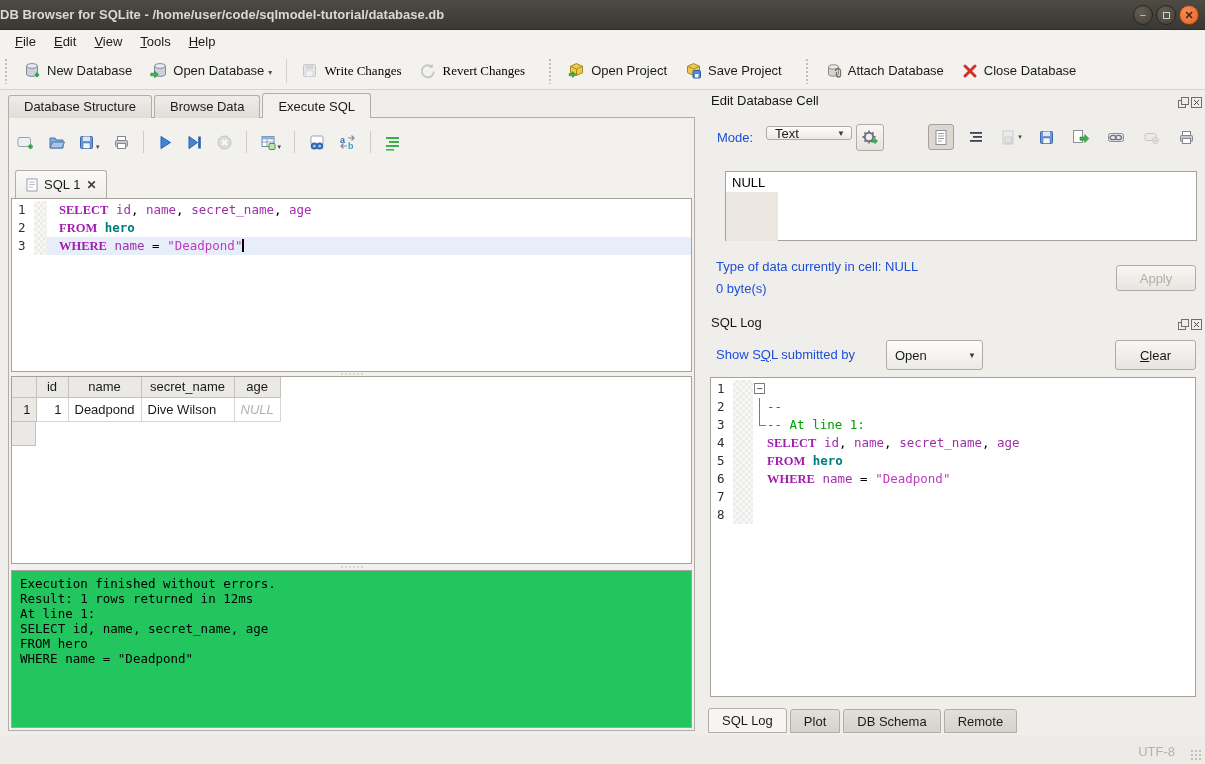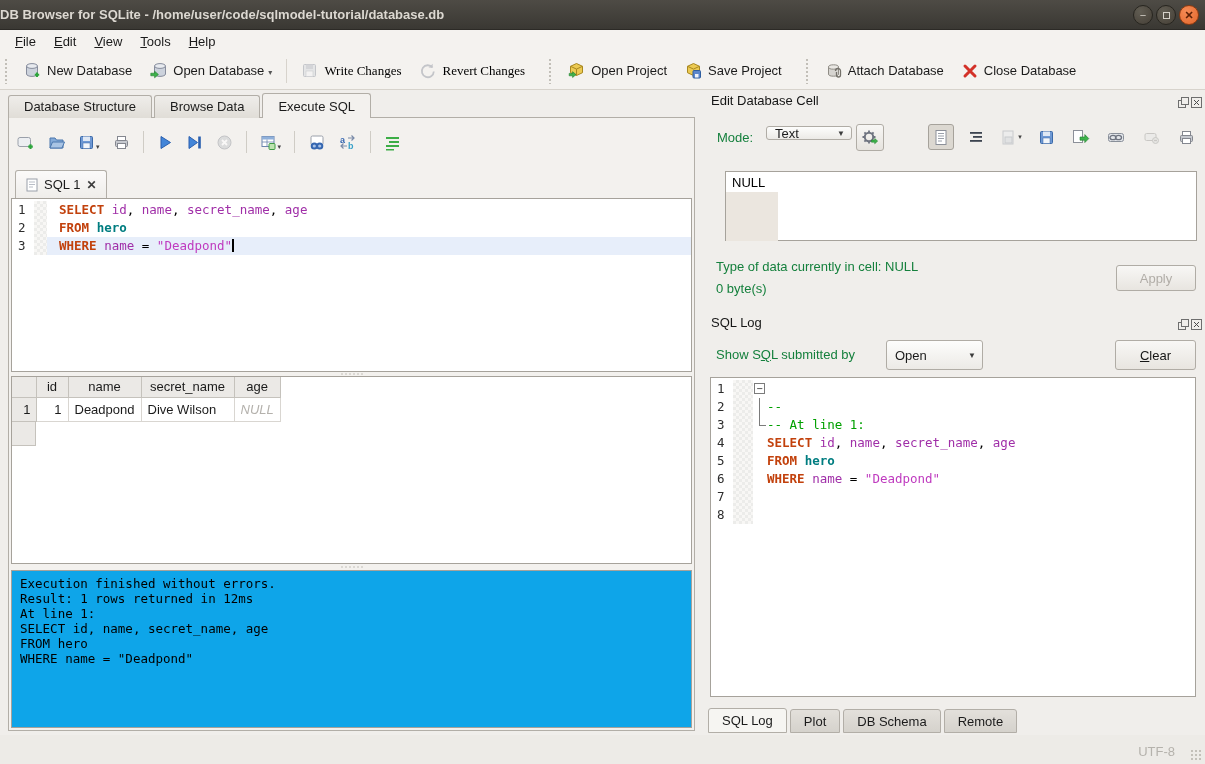--- a/index.html
+++ b/index.html
@@ -74,21 +74,21 @@
   .cl .cd { flex:1; }
   .cl.cur .cd, .cl.cur .fd { background:#e7eefa; }
   .log .cl .ln { width:22px; padding-left:6px; }
   .log .cl .mg { width:20px; }
   .log .cl .fd { width:14px; }
   .foldbox { position:absolute; left:1px; top:3px; width:11px; height:11px; border:1px solid #7b7b7b;
              background:#fff; font-size:10px; line-height:9px; text-align:center; color:#3c3c3c; }
   .fd.mid::before { content:""; position:absolute; left:6px; top:0; width:1px; height:18px; background:#7b7b7b; }
   .fd.end::before { content:""; position:absolute; left:6px; top:0; width:6px; height:9px;
                     border-left:1px solid #7b7b7b; border-bottom:1px solid #7b7b7b; }
-  .tk-kw { color:#c2410c; font-weight:bold; }
+  .tk-kw { color:#a21caf; font-weight:bold;font-family:Liberation Serif, serif; }
   .tk-id { color:#a02fa8; }
   .tk-tbl { color:#007d80; font-weight:bold; }
   .tk-str { color:#bf3abf; }
   .tk-cmt { color:#00a000; }
   .tk-pl { color:#000; }
   .caret { display:inline-block; width:2px; height:13px; background:#000; vertical-align:-2px; }
 
   .splitter { position:absolute; left:2px; width:681px; height:4px; display:flex; align-items:center; justify-content:center; }
   .splitter .dots { width:24px; height:2px;
     background-image:radial-gradient(#b8b5ae 1px, transparent 1.2px); background-size:4px 2px; }
@@ -101,30 +101,30 @@
                 font-weight:normal; height:20px; text-align:center; padding:0 6px; }
   .results td { border-right:1px solid #d9d6d1; border-bottom:1px solid #d9d6d1; height:24px; padding:0 6px; }
   .results td.num { text-align:right; }
   .results .rowhdr { background:#ebe9e6; border-right:1px solid #c5c2bc; border-bottom:1px solid #c5c2bc;
                      text-align:right; padding:0 5px; font-weight:normal; }
   .null-cell { color:#b4b1ac; font-style:italic; text-align:center; }
   .gutter-stub { position:absolute; left:0; top:45px; width:24px; height:24px; background:#ebe9e6;
                  border-right:1px solid #c5c2bc; border-bottom:1px solid #c5c2bc; }
 
   
-  .execbox { position:absolute; left:2px; top:452px; width:681px; height:158px; background:#0ea5e9;
+  .execbox { position:absolute; left:2px; top:452px; width:681px; height:158px; background:#22c55e;
              border:1px solid #a6a29b; padding:5px 8px; font-family:"DejaVu Sans Mono","Liberation Mono",monospace;
              font-size:12.5px; line-height:15px; white-space:pre; color:#000; }
 
   
   .dock-title { position:absolute; font-size:13px; color:#161616; }
   .dock-btn { position:absolute; width:12px; height:12px; border:none; background:none; padding:0; }
   .dock-btn svg { display:block; }
 
-  .label { position:absolute; color:#15803d; }
+  .label { position:absolute; color:#1d4ed8; }
   .combo { position:absolute; display:flex; align-items:center; justify-content:space-between;
            background:linear-gradient(#fdfdfc,#eceae6); border:1px solid #b0aca5; border-radius:3px;
            padding:0 6px 0 8px; }
   .combo .arrow { font-size:8px; color:#3c3c3c; margin-left:6px; }
   .pushbtn { position:absolute; background:linear-gradient(#f8f7f5,#e8e5e0); border:1px solid #b0aca5;
              border-radius:3px; font:inherit; color:#161616; }
   .pushbtn.disabled { color:#b1ada7; }
   .pushbtn u { text-decoration:underline; }
 
   .gear-btn { position:absolute; left:856px; top:124px; width:28px; height:27px;

